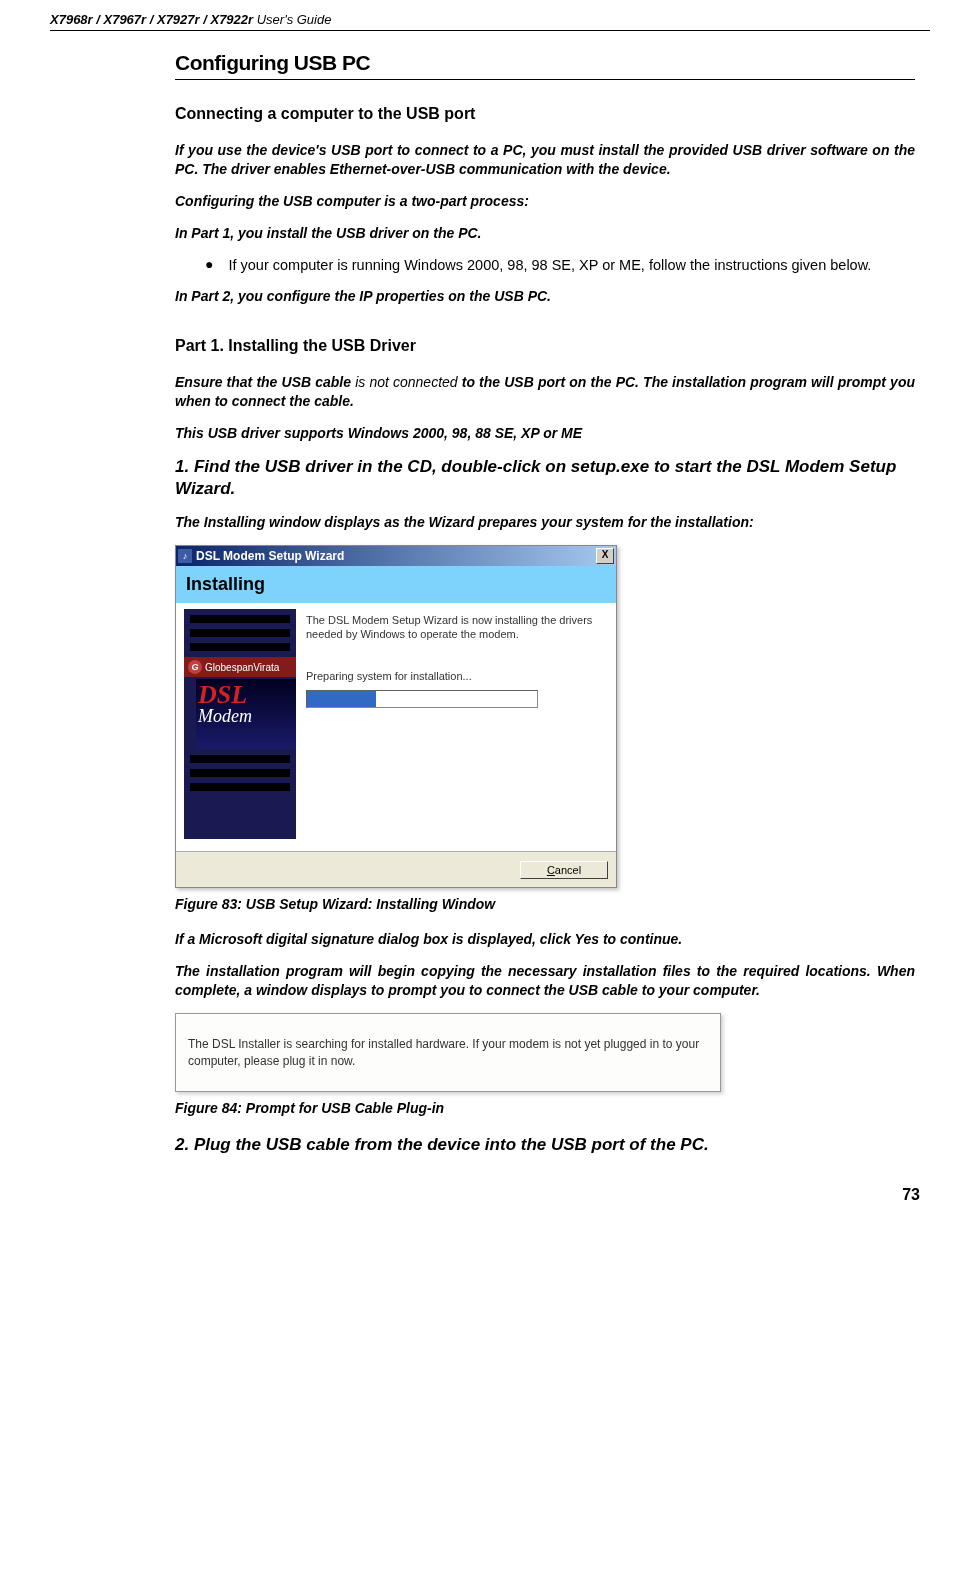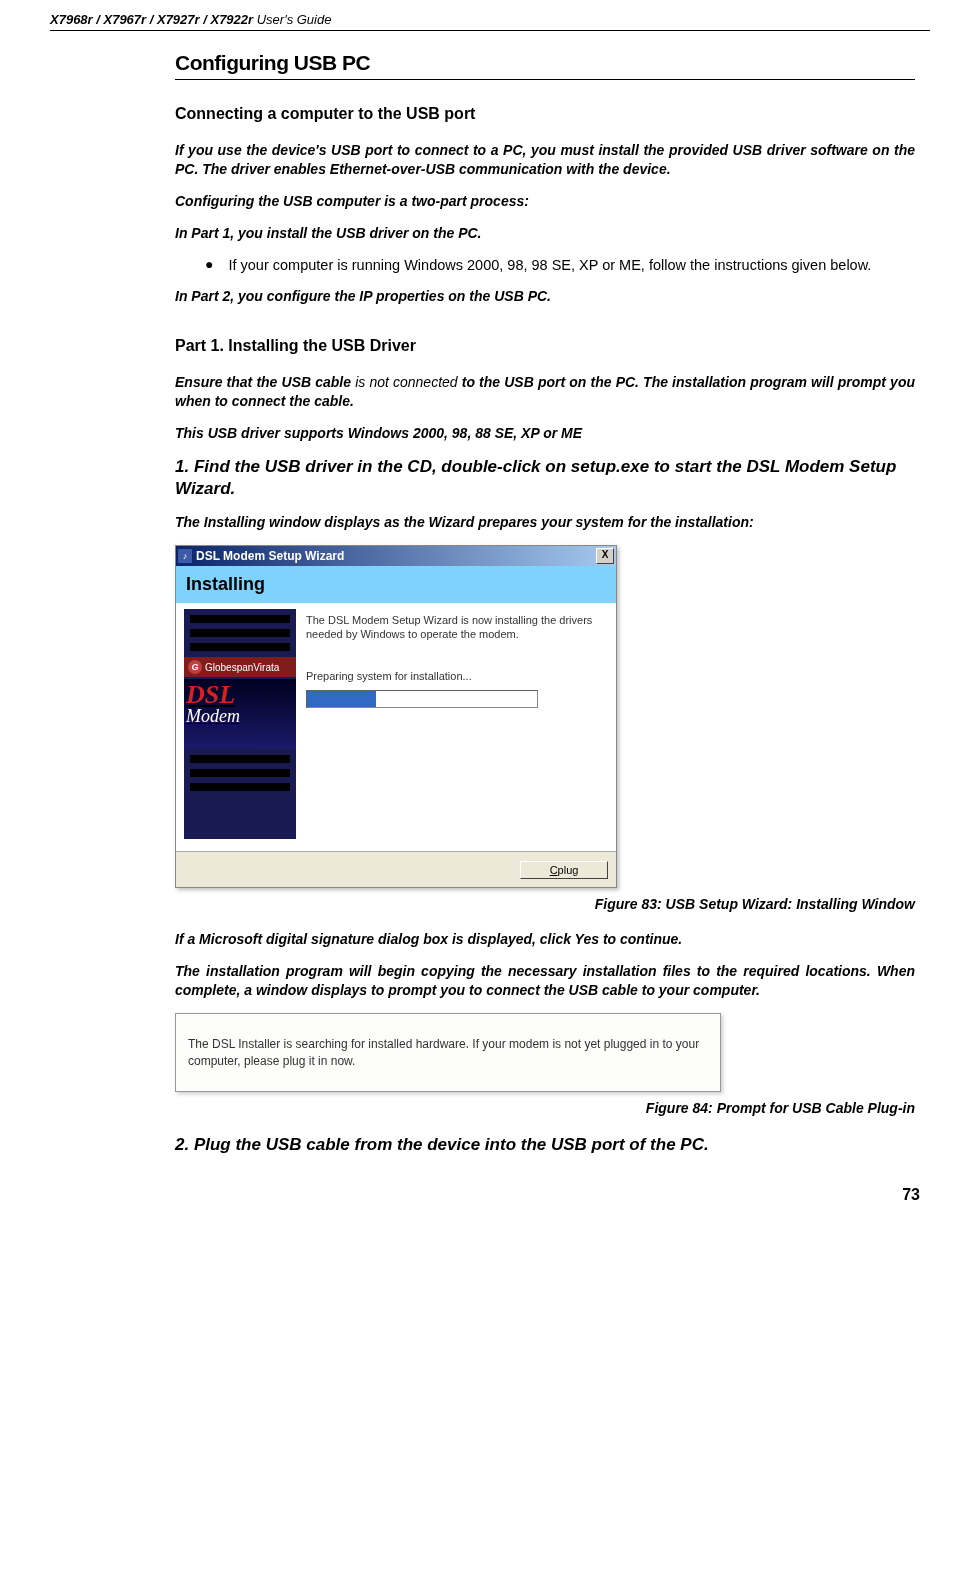--- a/index.html
+++ b/index.html
@@ -73,21 +73,20 @@
     font-weight: bold;
     font-style: italic;
     margin: 10px 0;
     line-height: 1.3;
   }
   .caption {
     font-size: 14px;
     font-weight: bold;
     font-style: italic;
     margin: 8px 0 18px 0;
-    text-align: right;
   }
   
   .wizard {
     width: 440px;
     border: 1px solid #888;
     background: #ece9d8;
     box-shadow: 2px 2px 4px rgba(0,0,0,0.25);
     margin-top: 8px;
     margin-bottom: 6px;
   }
@@ -163,25 +162,24 @@
     border-radius: 7px;
     background: #c04040;
     margin-right: 3px;
     display: inline-flex; align-items: center; justify-content: center;
     color: #fff; font-size: 9px; font-style: italic; font-weight: bold;
   }
   .wiz-left .brand-text {
     color: #fff; font-size: 10px;
   }
   .wiz-left .dsl-box {
-    margin: 2px 0 0 0;
+    margin: 2px 0 0 12px;
     background: linear-gradient(#000020, #1a1a6a);
     height: 62px;
     padding: 4px 2px;
-    text-decoration: underline;
   }
   .dsl-box .dsl {
     color: #d82020;
     font-size: 26px;
     font-weight: bold;
     font-style: italic;
     font-family: "Times New Roman", serif;
     line-height: 0.9;
   }
   .dsl-box .modem {
@@ -328,21 +326,21 @@
         </div>
         <div class="wiz-right">
           <div class="msg1">The DSL Modem Setup Wizard is now installing the drivers needed by Windows to operate the modem.</div>
           <div class="msg2">Preparing system for installation...</div>
           <div class="progress-outer">
             <div class="progress-inner"></div>
           </div>
         </div>
       </div>
       <div class="wiz-footer">
-        <span class="wiz-btn"><span class="u">C</span><span>plug</span></span>
+        <span class="wiz-btn"><span class="u">C</span><span>ancel</span></span>
       </div>
     </div>
 
     <div class="caption">Figure 83: USB Setup Wizard: Installing Window</div>
 
     <div class="para">If a Microsoft digital signature dialog box is displayed, click Yes to continue.</div>
 
     <div class="para">The installation program will begin copying the necessary installation files to the required locations. When complete, a window displays to prompt you to connect the USB cable to your computer.</div>
 
     <div class="prompt-box">

